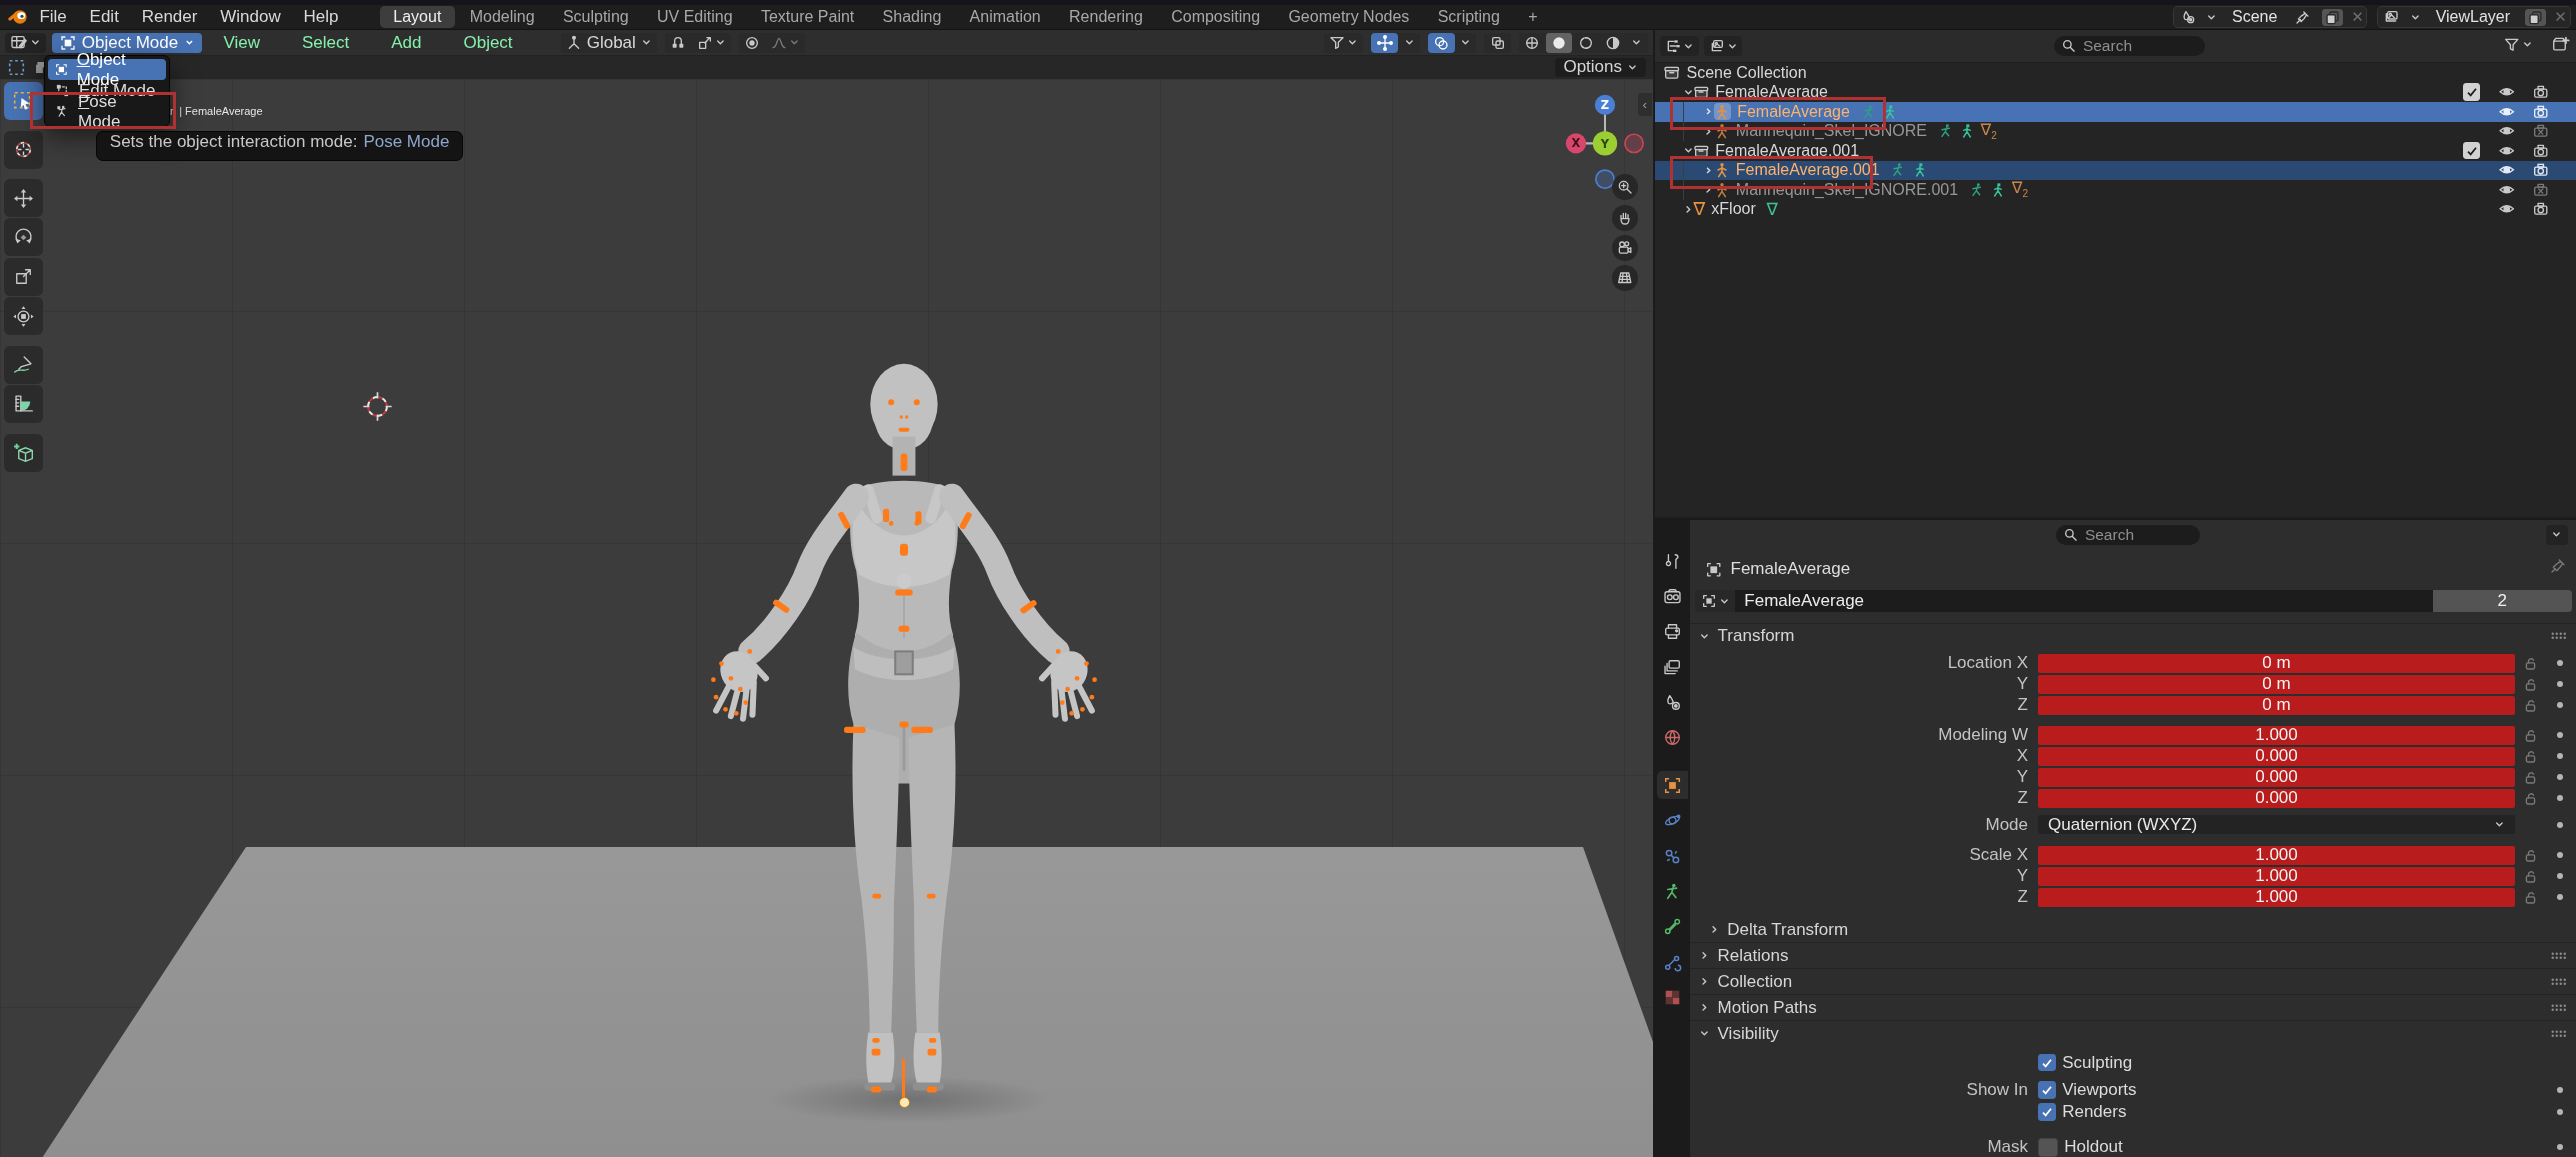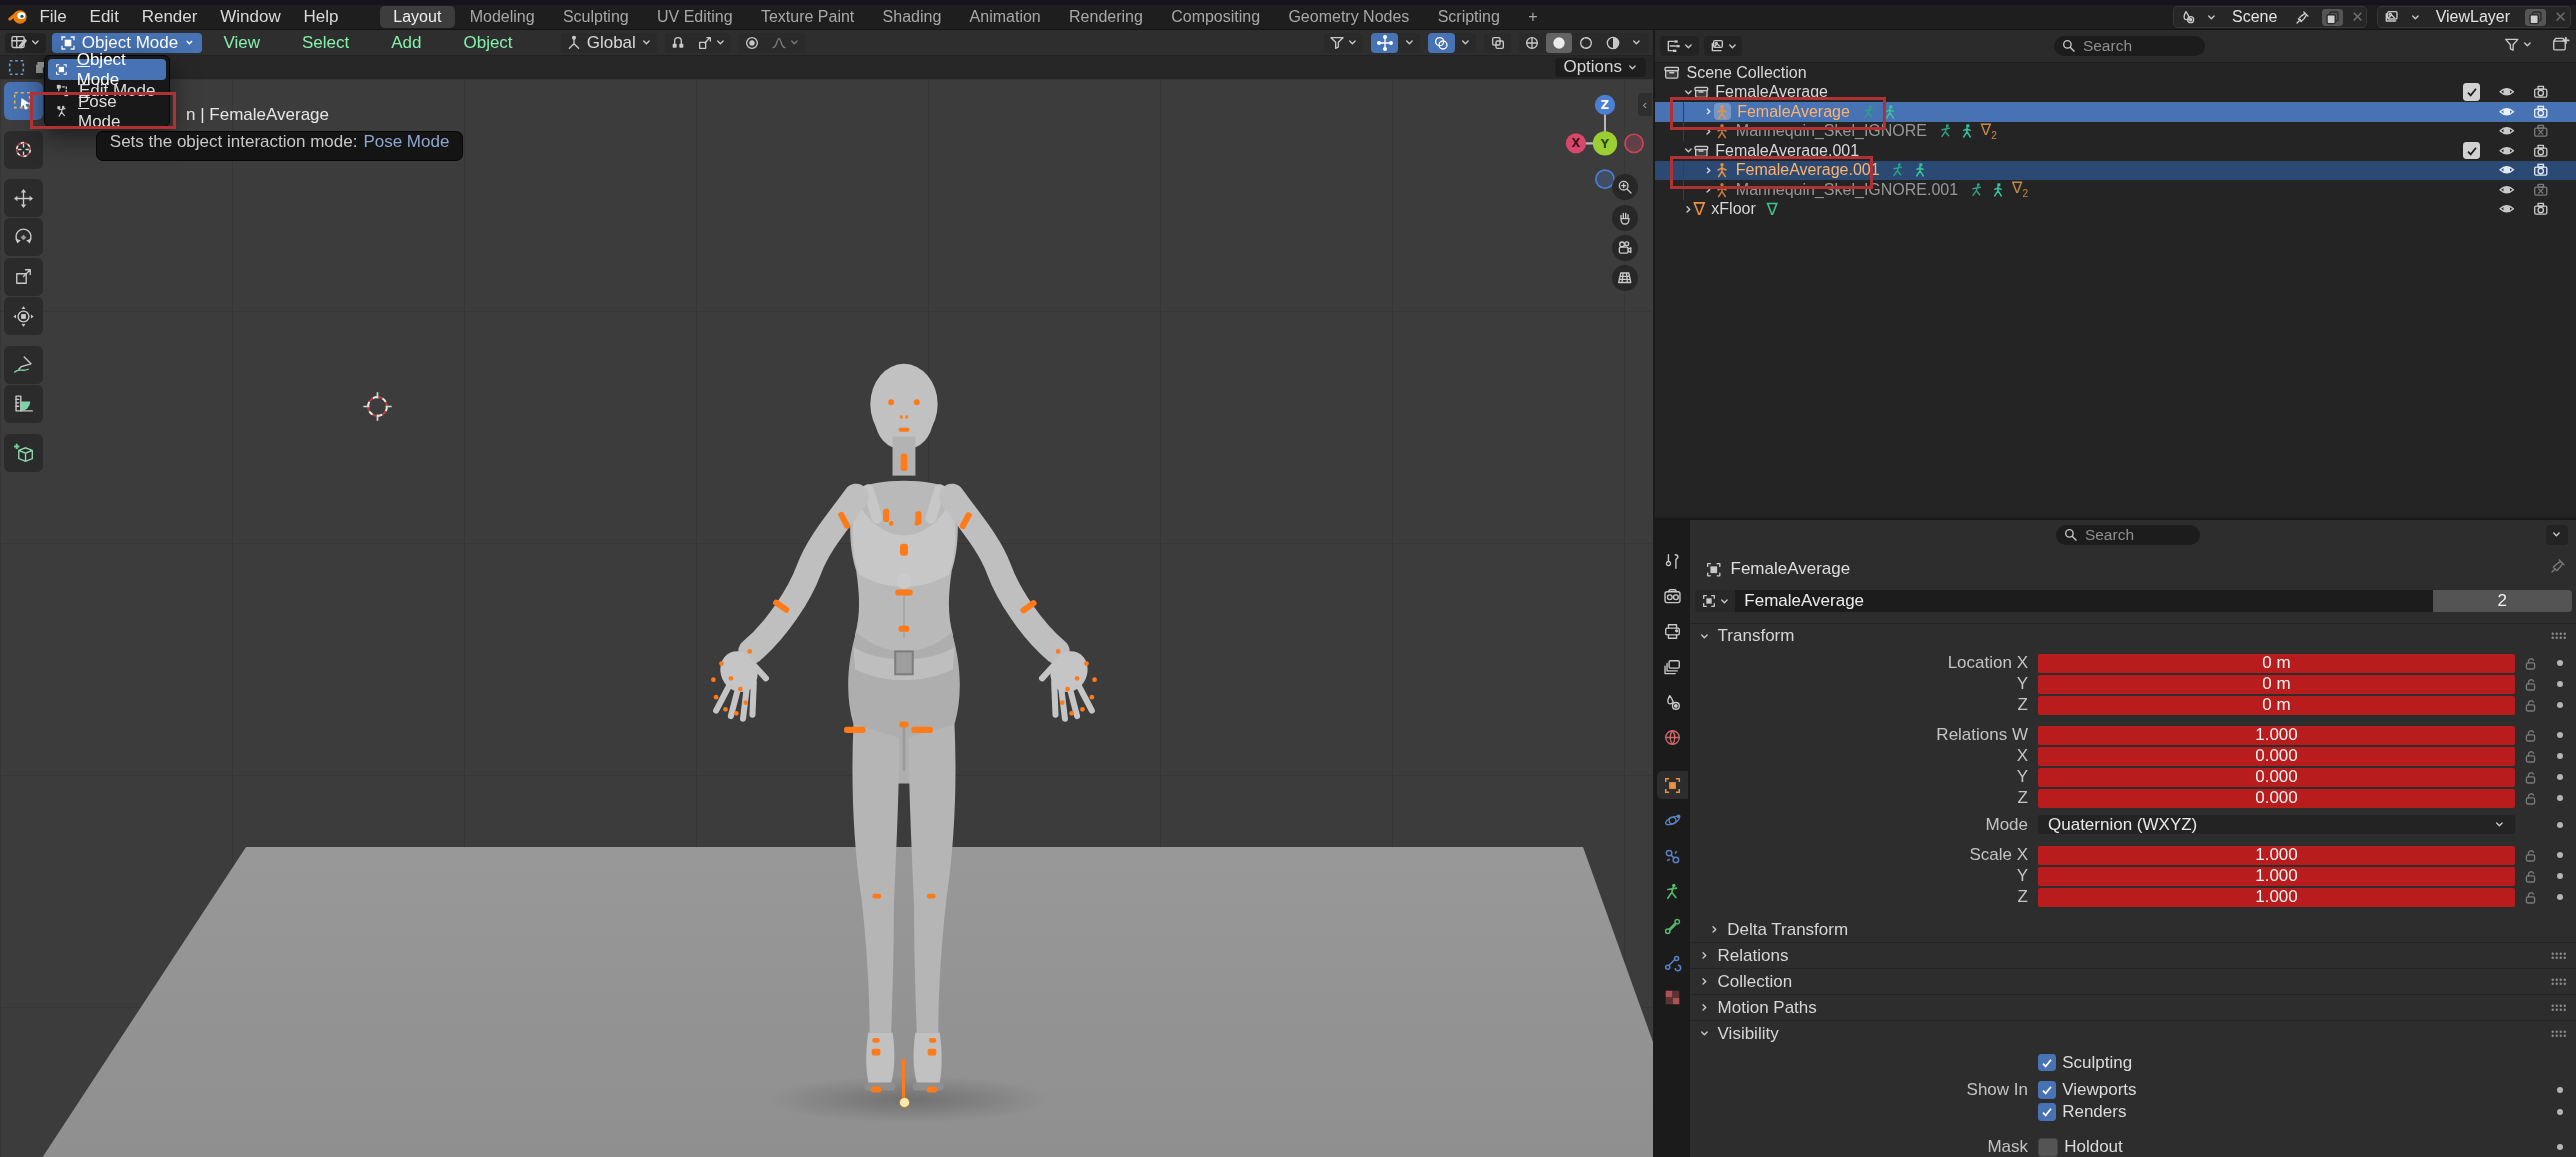--- a/index.html
+++ b/index.html
@@ -49,21 +49,21 @@
   .floor{position:absolute;left:0;top:0;width:1653px;height:1079px;
          background:linear-gradient(#9d9d9d 55%,#8f8f8f);
          clip-path:polygon(246px 768px,1583px 768px,1653px 963px,1653px 1079px,42px 1079px)}
   .shadow{position:absolute;left:768px;top:997px;width:283px;height:47px;border-radius:50%;
           background:radial-gradient(closest-side,rgba(0,0,0,.22),rgba(0,0,0,0))}
   .mann{position:absolute;left:677px;top:268px}
   .originline{position:absolute;left:902px;top:980px;width:2.7px;height:42px;background:#ff7a18}
   .origindot{position:absolute;left:899px;top:1018px;width:8.8px;height:8.8px;border-radius:50%;
              background:#ffe9b0;border:1.3px solid #b57b1e}
   .cursor3d{position:absolute;left:362px;top:312px}
-  .ovtext{position:absolute;left:186px;top:105px;color:#e6e6e6;font-size:17px;z-index:4}
+  .ovtext{position:absolute;left:170px;top:105px;color:#e6e6e6;font-size:11px;z-index:4}
 
   .gizmo{position:absolute;left:1561px;top:86px;z-index:3}
   .gz{font-size:17px;font-weight:bold;font-family:"DejaVu Sans",sans-serif}
   .navbtn{position:absolute;width:25.6px;height:25.6px;border-radius:50%;background:rgba(35,35,35,.85);
           display:flex;align-items:center;justify-content:center;z-index:3}
   .collapsearrow{position:absolute;left:1638px;top:93px;width:13.5px;height:23px;background:#2e2e2e;
                  border-radius:4px 0 0 4px;display:flex;align-items:center;justify-content:center;
                  color:#9a9a9a;font-size:13.5px;z-index:3}
 
   
@@ -1155,21 +1155,21 @@
               <rect x="5" y="10" width="12" height="9" rx="2"></rect>
               <path d="M8,10 V8 a4,4 0 0 1 7.5,-1.8"></path>
             </svg>
           </span>
         <span class="dotslot">
             <span class="adot"></span>
           </span>
       </div>
       <div class="gap14"></div>
       <div class="trow">
-        <span class="tlabel">Relations W</span>
+        <span class="tlabel">Modeling W</span>
         <span class="tfield">1.000</span>
         <span class="lockslot">
             <svg class="ic dim" width="15" height="15" viewBox="0 0 22 22">
               <rect x="5" y="10" width="12" height="9" rx="2"></rect>
               <path d="M8,10 V8 a4,4 0 0 1 7.5,-1.8"></path>
             </svg>
           </span>
         <span class="dotslot">
             <span class="adot"></span>
           </span>

